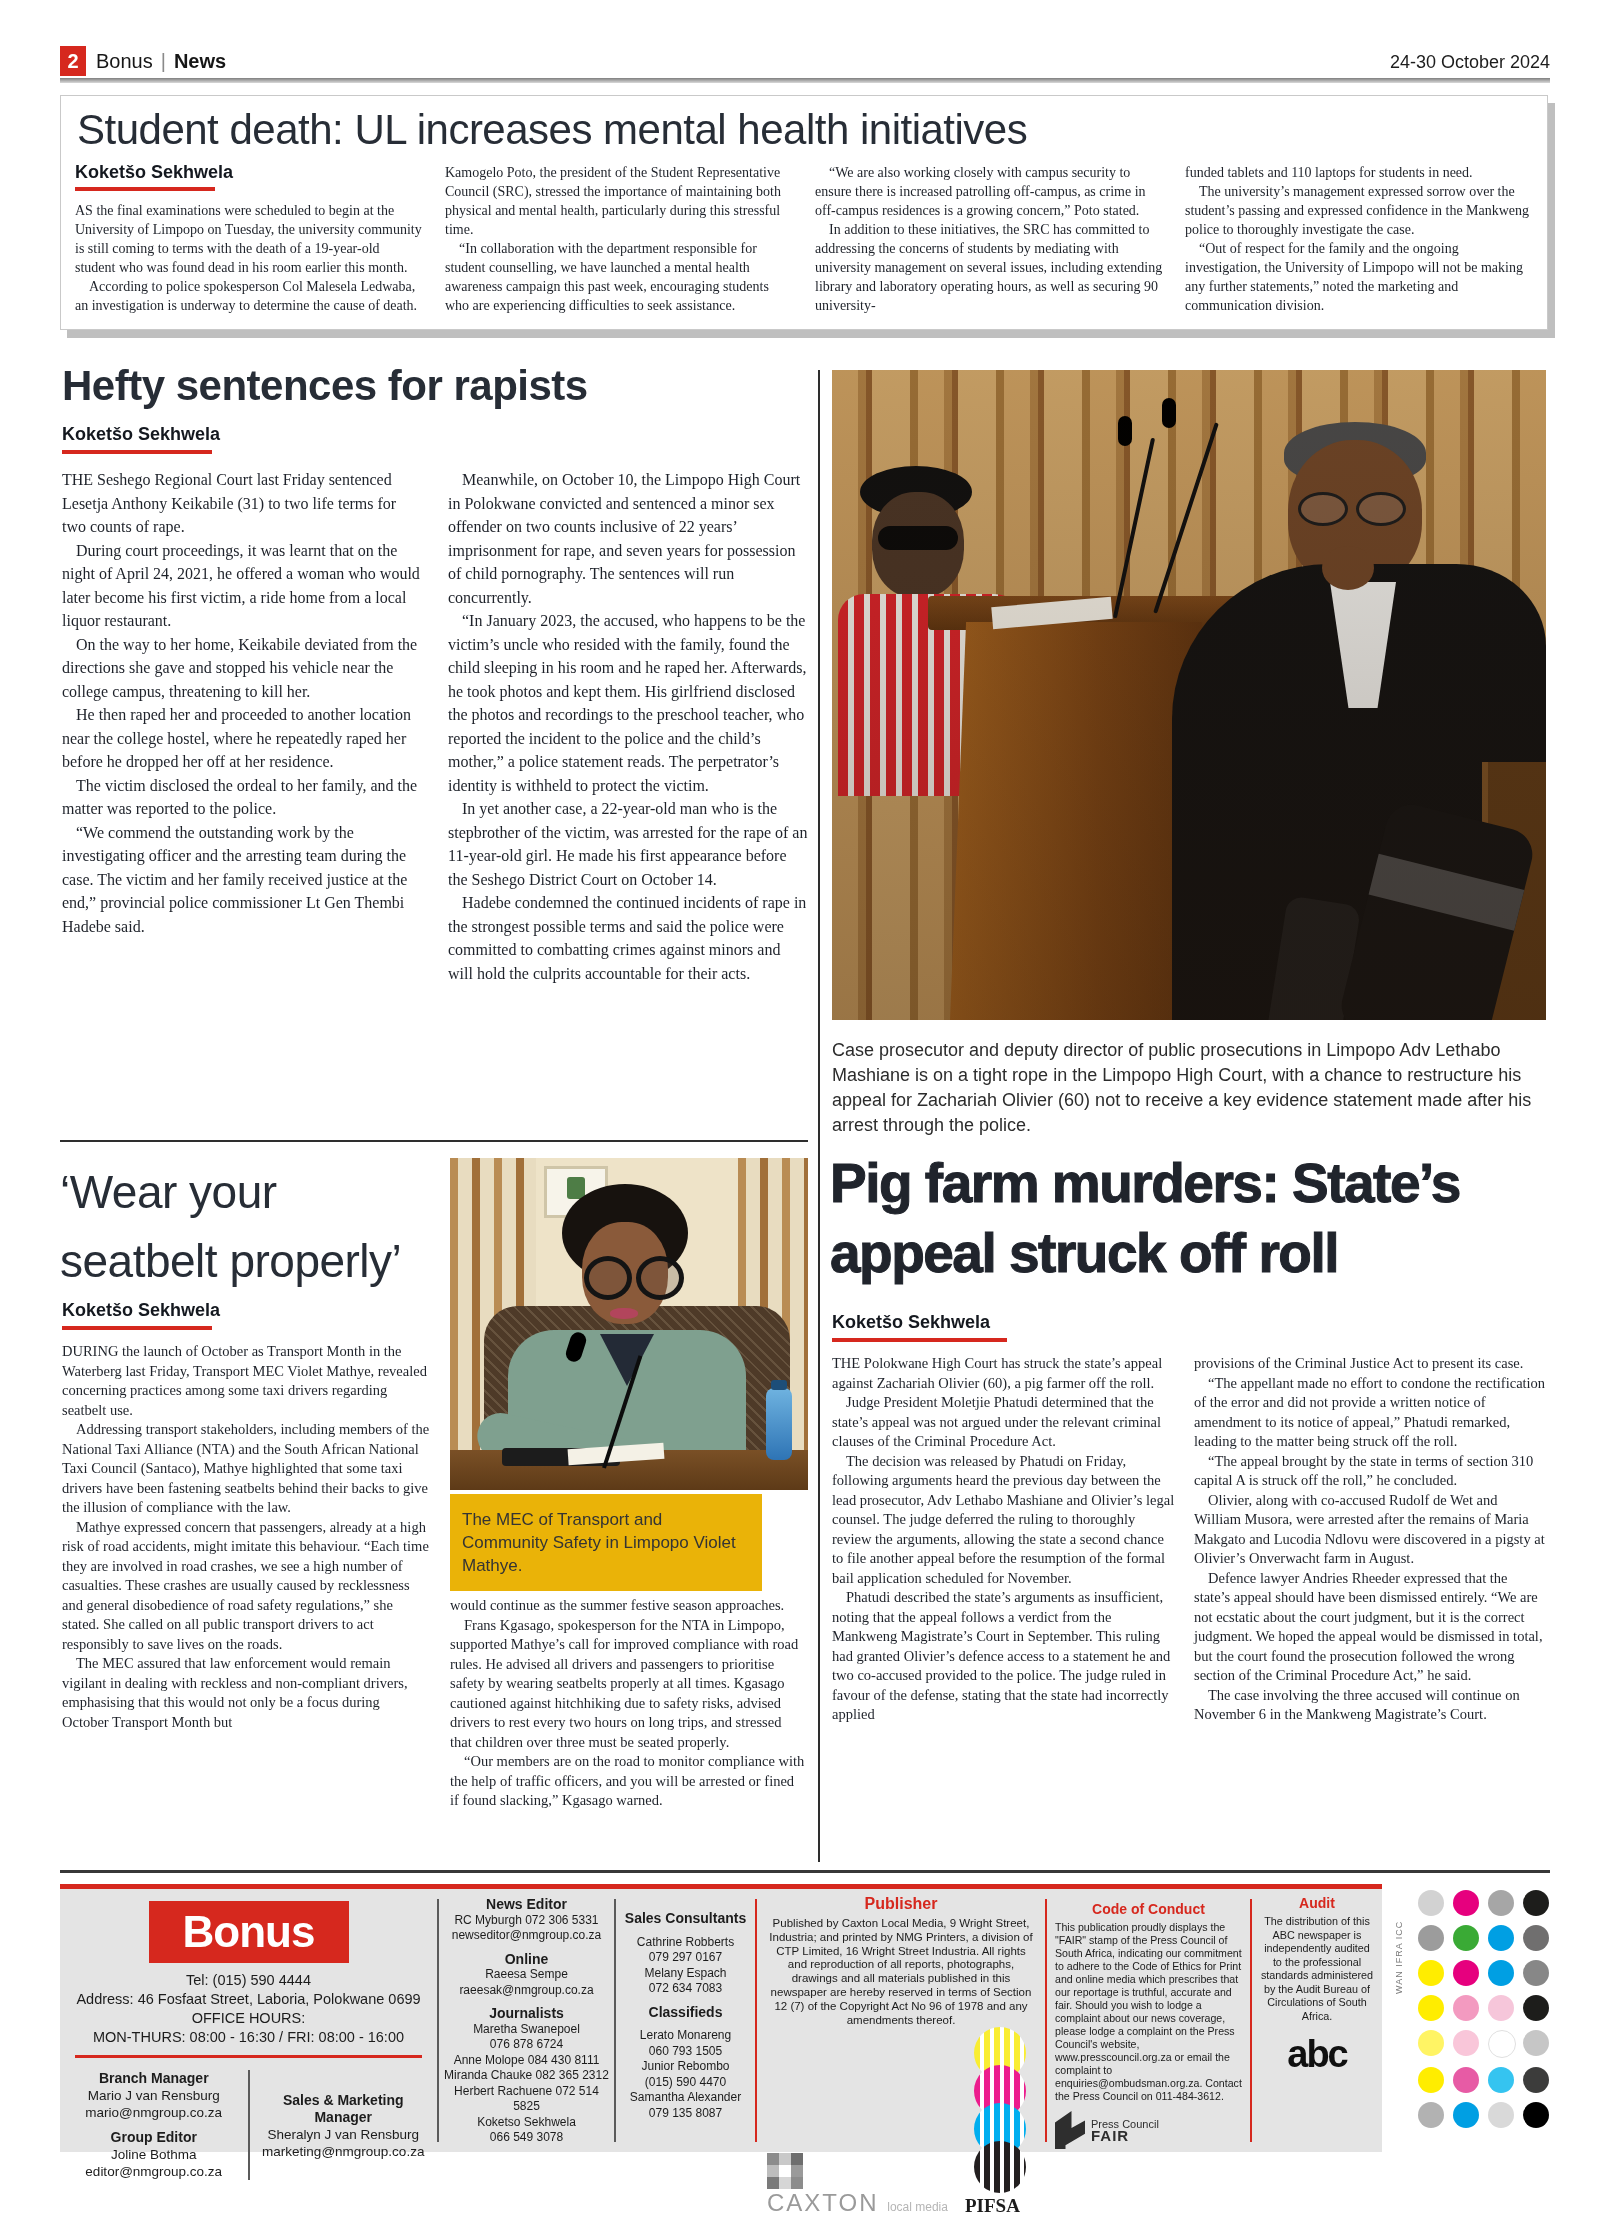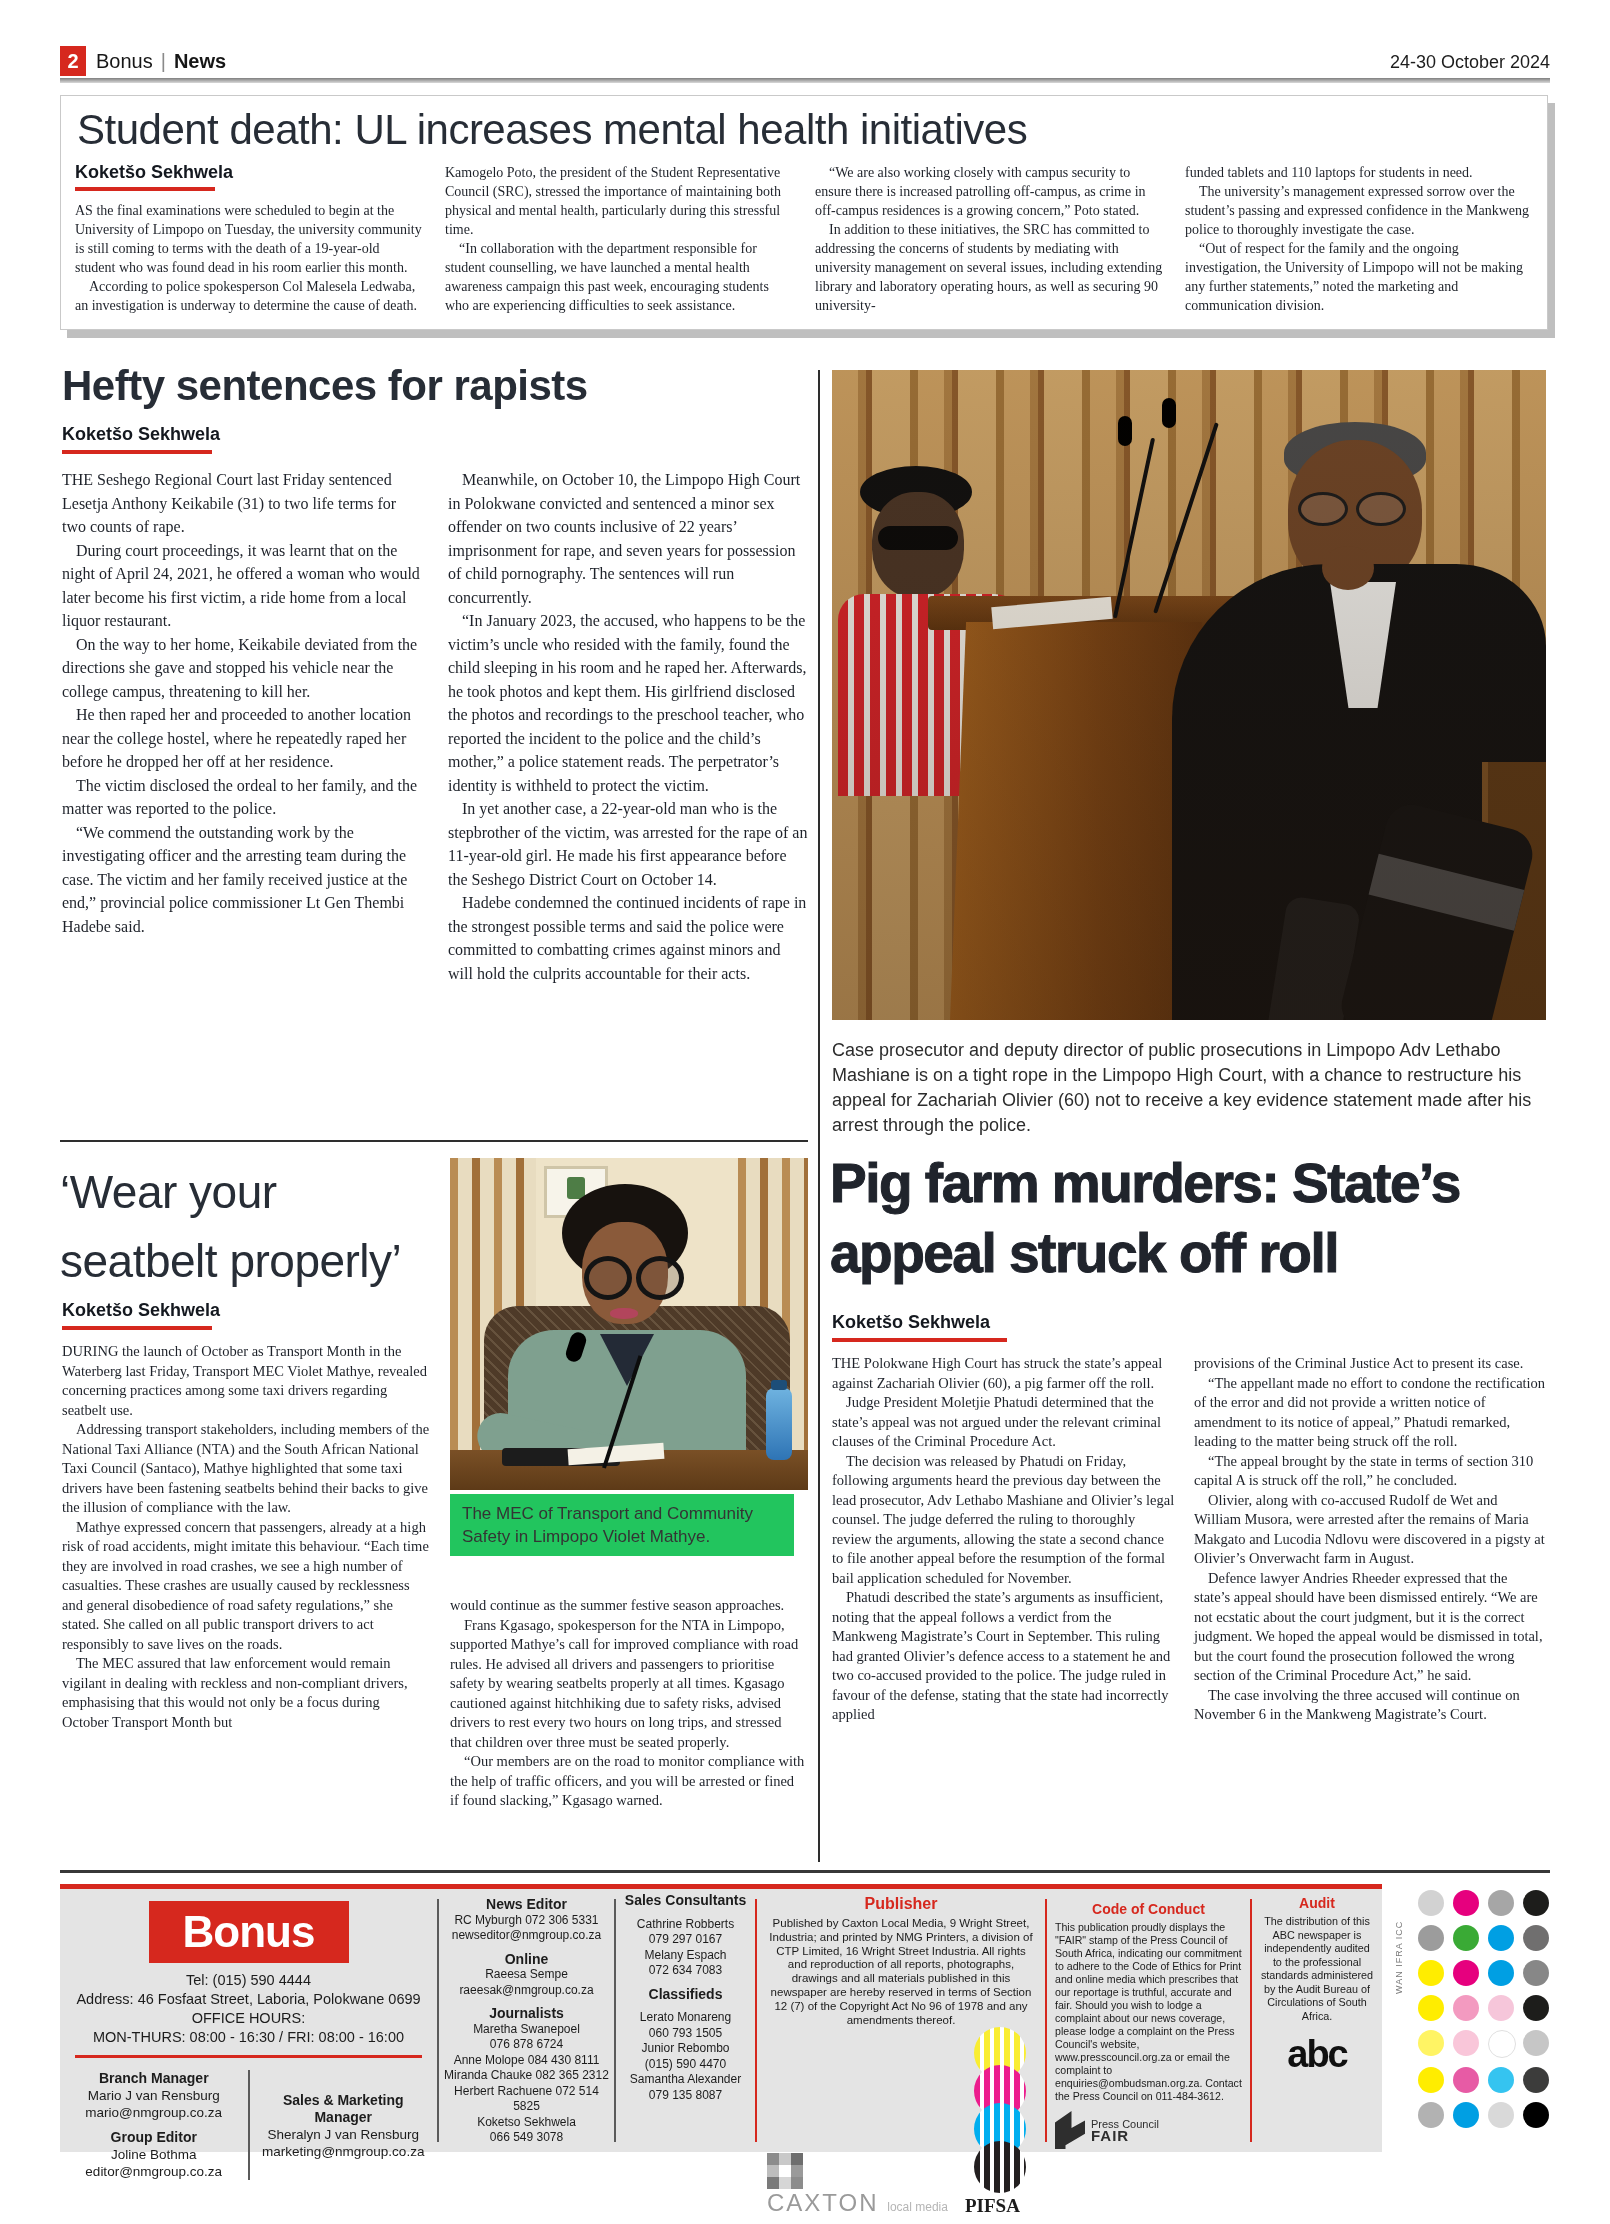--- a/index.html
+++ b/index.html
@@ -32,21 +32,21 @@
   .hefty-col{width:360px;font-size:16px;line-height:23.5px;}
   
   .vrule{left:818px;top:370px;width:2px;height:1492px;background:#2e2e2e;}
   .seatbelt-rule{left:60px;top:1140px;width:748px;height:2px;background:#2e2e2e;}
   .bottom-rule{left:60px;top:1870px;width:1490px;height:3px;background:#383838;}
   
   .seatbelt-head{left:60px;top:1158px;width:430px;font-size:46px;font-weight:400;line-height:1.5;white-space:pre-line;letter-spacing:-0.5px;}
   .seatbelt-by{left:62px;top:1300px;}
   .seatbelt-col1{left:62px;top:1342px;width:368px;font-size:14.5px;line-height:19.5px;}
   .seatbelt-col2{left:450px;top:1596px;width:356px;font-size:14.5px;line-height:19.5px;}
-  .mec-caption{left:450px;top:1494px;width:344px;background:#22c55e;padding:8px 12px;box-sizing:border-box;font-size:17px;line-height:23px;color:#343434;}
+  .mec-caption{left:450px;top:1494px;width:312px;background:#eab308;padding:14px 12px;box-sizing:border-box;font-size:17px;line-height:23px;color:#343434;}
   
   .court-caption{left:832px;top:1038px;width:714px;font-size:18px;line-height:25px;color:#2c2c2c;}
   .pig-head{left:830px;top:1148px;width:700px;font-size:55px;font-weight:700;line-height:1.28;white-space:pre-line;letter-spacing:-1.5px;color:#20242c;-webkit-text-stroke:1px #20242c;}
   .pig-by{left:832px;top:1312px;}
   .pig-cols{left:832px;top:1354px;width:714px;display:flex;gap:18px;}
   .pig-col1{width:344px;font-size:14.5px;line-height:19.5px;}
   .pig-col2{width:352px;font-size:14.5px;line-height:19.5px;}
   
   .photo{overflow:hidden;}
   .photo-court{left:832px;top:370px;width:714px;height:650px;background:repeating-linear-gradient(90deg,#c59a5e 0 26px,#a87b42 26px 34px,#8a5a2b 34px 40px,#caa267 40px 78px,#9c7037 78px 86px);}
@@ -346,21 +346,21 @@
       <div>Maretha Swanepoel</div>
       <div>076 878 6724</div>
       <div>Anne Molope 084 430 8111</div>
       <div>Miranda Chauke 082 365 2312</div>
       <div>Herbert Rachuene 072 514 5825</div>
       <div>Koketso Sekhwela</div>
       <div>066 549 3078</div>
     </div>
     <div class="fdiv" style="left:554px;"></div>
 
-    <div class="fcol center small-lines" style="left:556px;width:139px;padding:4px 4px;font-size:12px;">
+    <div class="fcol center small-lines" style="left:556px;width:139px;padding:22px 4px;font-size:12px;">
       <div class="fhead">Sales Consultants</div>
       <div class="gap8"></div>
       <div>Cathrine Robberts</div>
       <div>079 297 0167</div>
       <div>Melany Espach</div>
       <div>072 634 7083</div>
       <div class="gap8"></div>
       <div class="fhead">Classifieds</div>
       <div class="gap8"></div>
       <div>Lerato Monareng</div>

